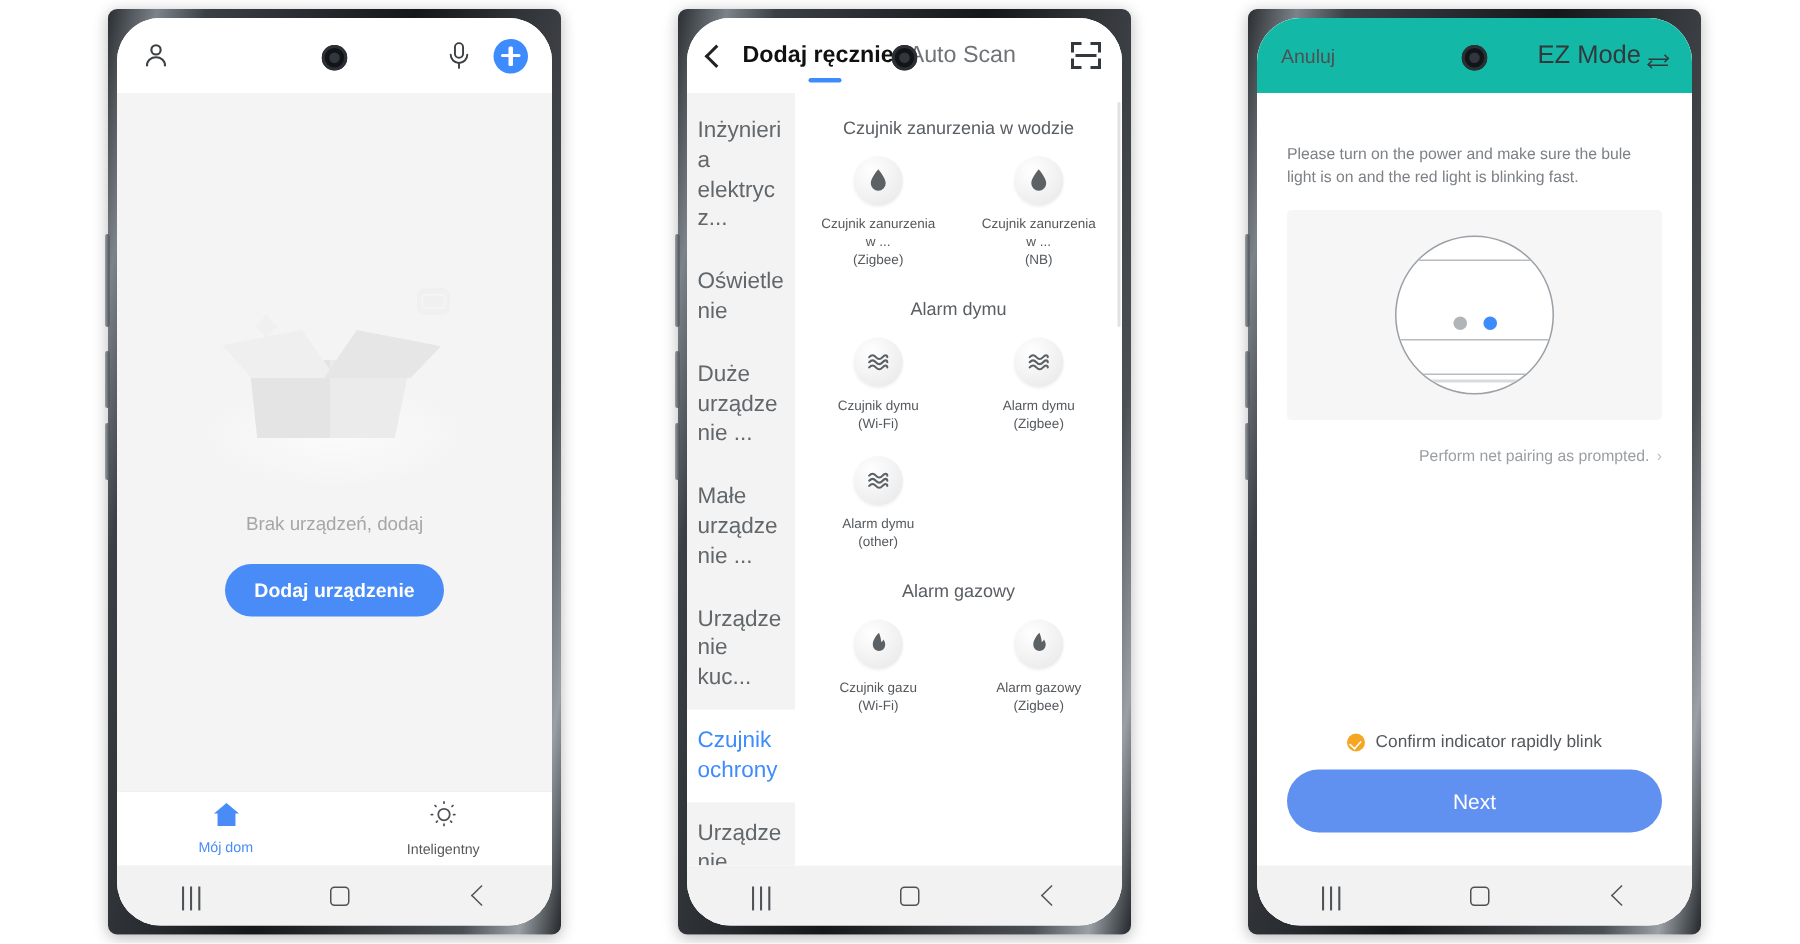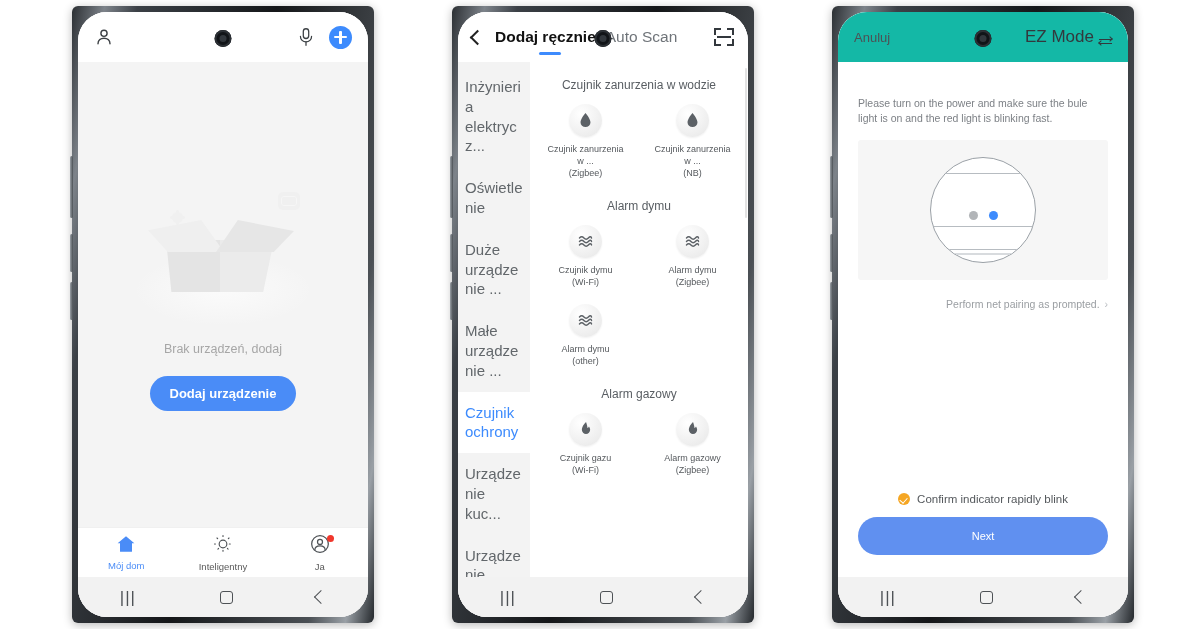--- a/index.html
+++ b/index.html
@@ -432,21 +432,21 @@
   .check-ic::after {
     content: ""; position: absolute;
     left: 3.3px; top: 2.5px; width: 4px; height: 6.2px;
     border-right: 1.6px solid #fff; border-bottom: 1.6px solid #fff;
     transform: rotate(42deg);
   }
   .confirm-tx { font-size: 11.5px; color: #54585c; }
   .next-btn {
     display: block; width: 100%;
     background: #6090f0;
-    color: #fff; font-size: 11px;
+    color: #fff; font-size: 14px;
     border: none; border-radius: 22px;
     padding: 13px 0; margin-bottom: 22px;
     cursor: pointer;
     font-family: "Liberation Sans", sans-serif;
   }
 </style>
 </head>
 <body>
 
 <div class="stage">
@@ -502,31 +502,20 @@
           </div>
           <div class="tab">
             <span>
               <svg width="20" height="20" viewBox="0 0 24 24" fill="none" stroke="#4e5256" stroke-width="1.4" stroke-linecap="round">
                 <circle cx="12" cy="12" r="4.6"></circle>
                 <path d="M12 1.8v2.6M12 19.6v2.6M1.8 12h2.6M19.6 12h2.6M4.8 4.8l1.9 1.9M17.3 17.3l1.9 1.9M19.2 4.8l-1.9 1.9M6.7 17.3l-1.9 1.9" stroke-dasharray="1.1 2"></path>
               </svg>
             </span>
             <span class="tl">Inteligentny</span>
           </div>
-          <div class="tab">
-            <span>
-              <svg width="20" height="20" viewBox="0 0 24 24" fill="none" stroke="#4e5256" stroke-width="1.5">
-                <circle cx="12" cy="12" r="10"></circle>
-                <circle cx="12" cy="9.5" r="3"></circle>
-                <path d="M5.8 19.4c0-3.2 2.8-5.1 6.2-5.1s6.2 1.9 6.2 5.1"></path>
-              </svg>
-            </span>
-            <span class="dot-badge"></span>
-            <span class="tl">Ja</span>
-          </div>
         </div>
 
         <div class="navbar">
           <span class="nb">|||</span>
           <span class="nb-square"></span>
           <span class="nb-back"></span>
         </div>
 
       </div>
     </div>
@@ -556,22 +545,22 @@
               <b></b>
             </span>
         </div>
 
         <div class="p2-body">
           <div class="cat-col">
             <div class="cat">Inżynieria elektrycz...</div>
             <div class="cat">Oświetlenie</div>
             <div class="cat">Duże urządzenie ...</div>
             <div class="cat">Małe urządzenie ...</div>
+            <div class="cat">Urządzenie kuc...</div>
             <div class="cat active">Czujnik ochrony</div>
-            <div class="cat">Urządzenie kuc...</div>
             <div class="cat">Urządzenie med...</div>
             <div class="cat">Nadzór wideo</div>
             <div class="cat">Czujnik</div>
           </div>
 
           <div class="dev-col">
             <div class="p2-scroll"></div>
 
             <div class="grp-title">Czujnik zanurzenia w wodzie</div>
             <div class="dev-grid">

